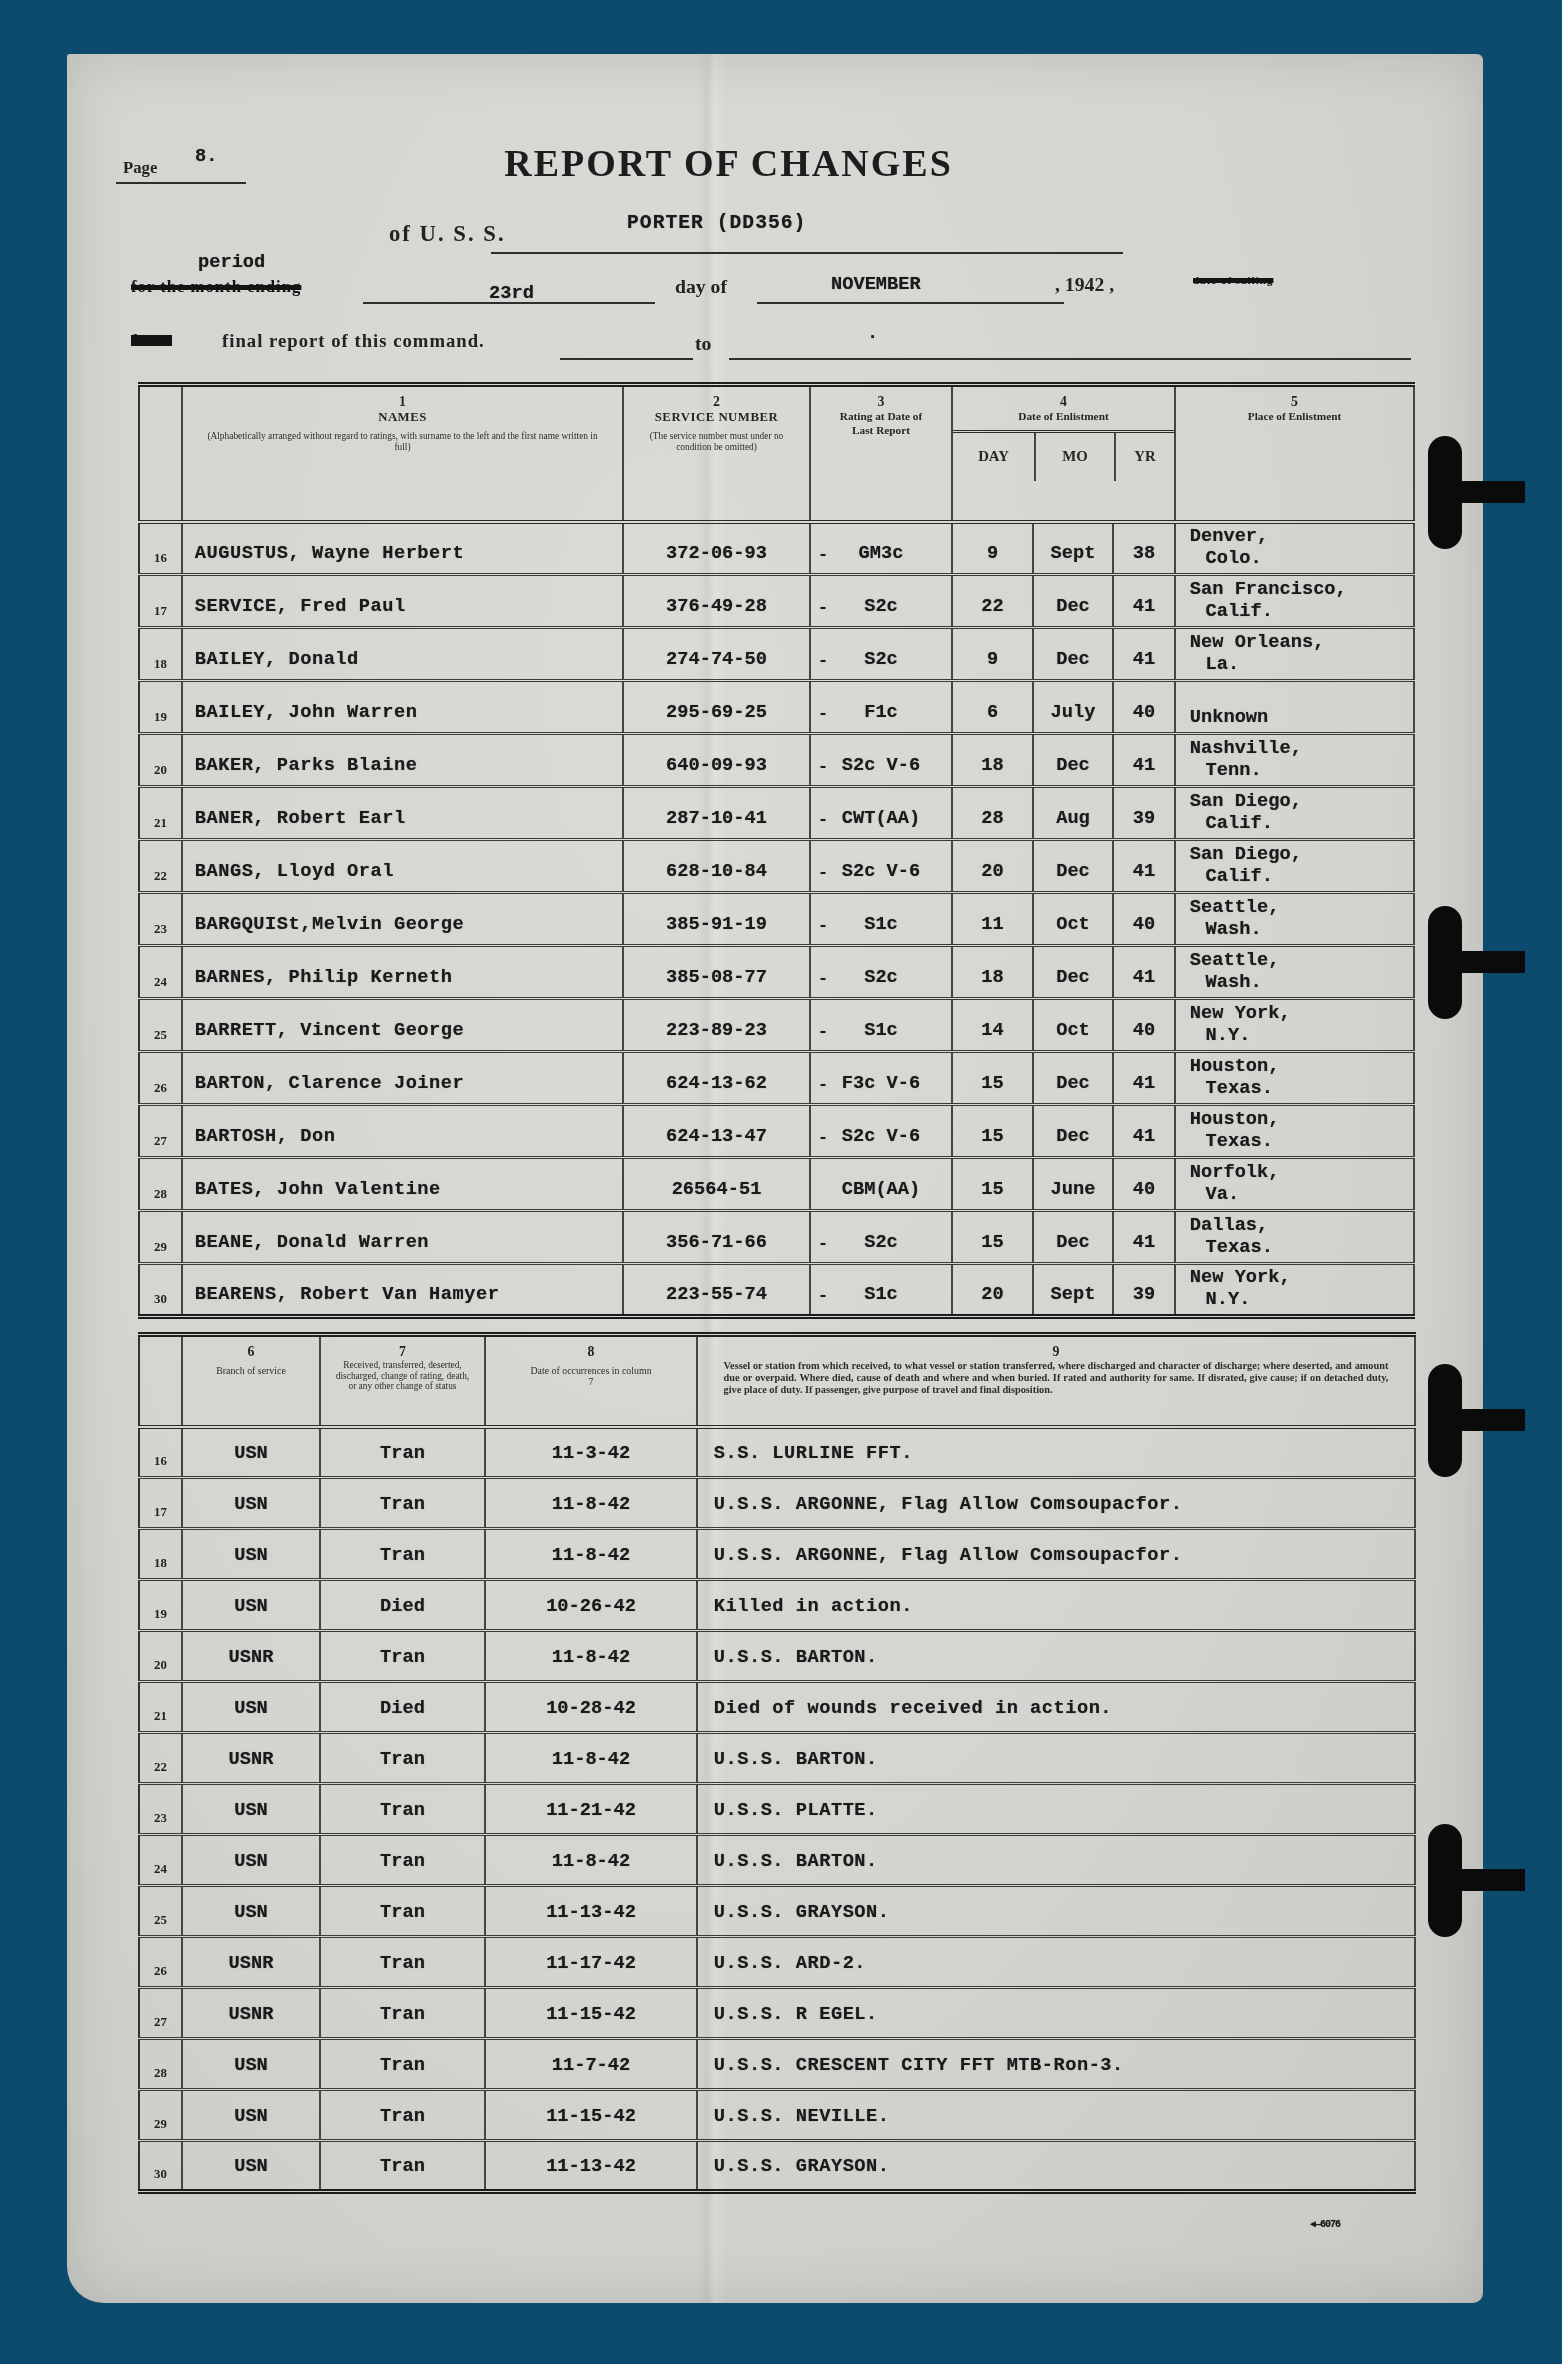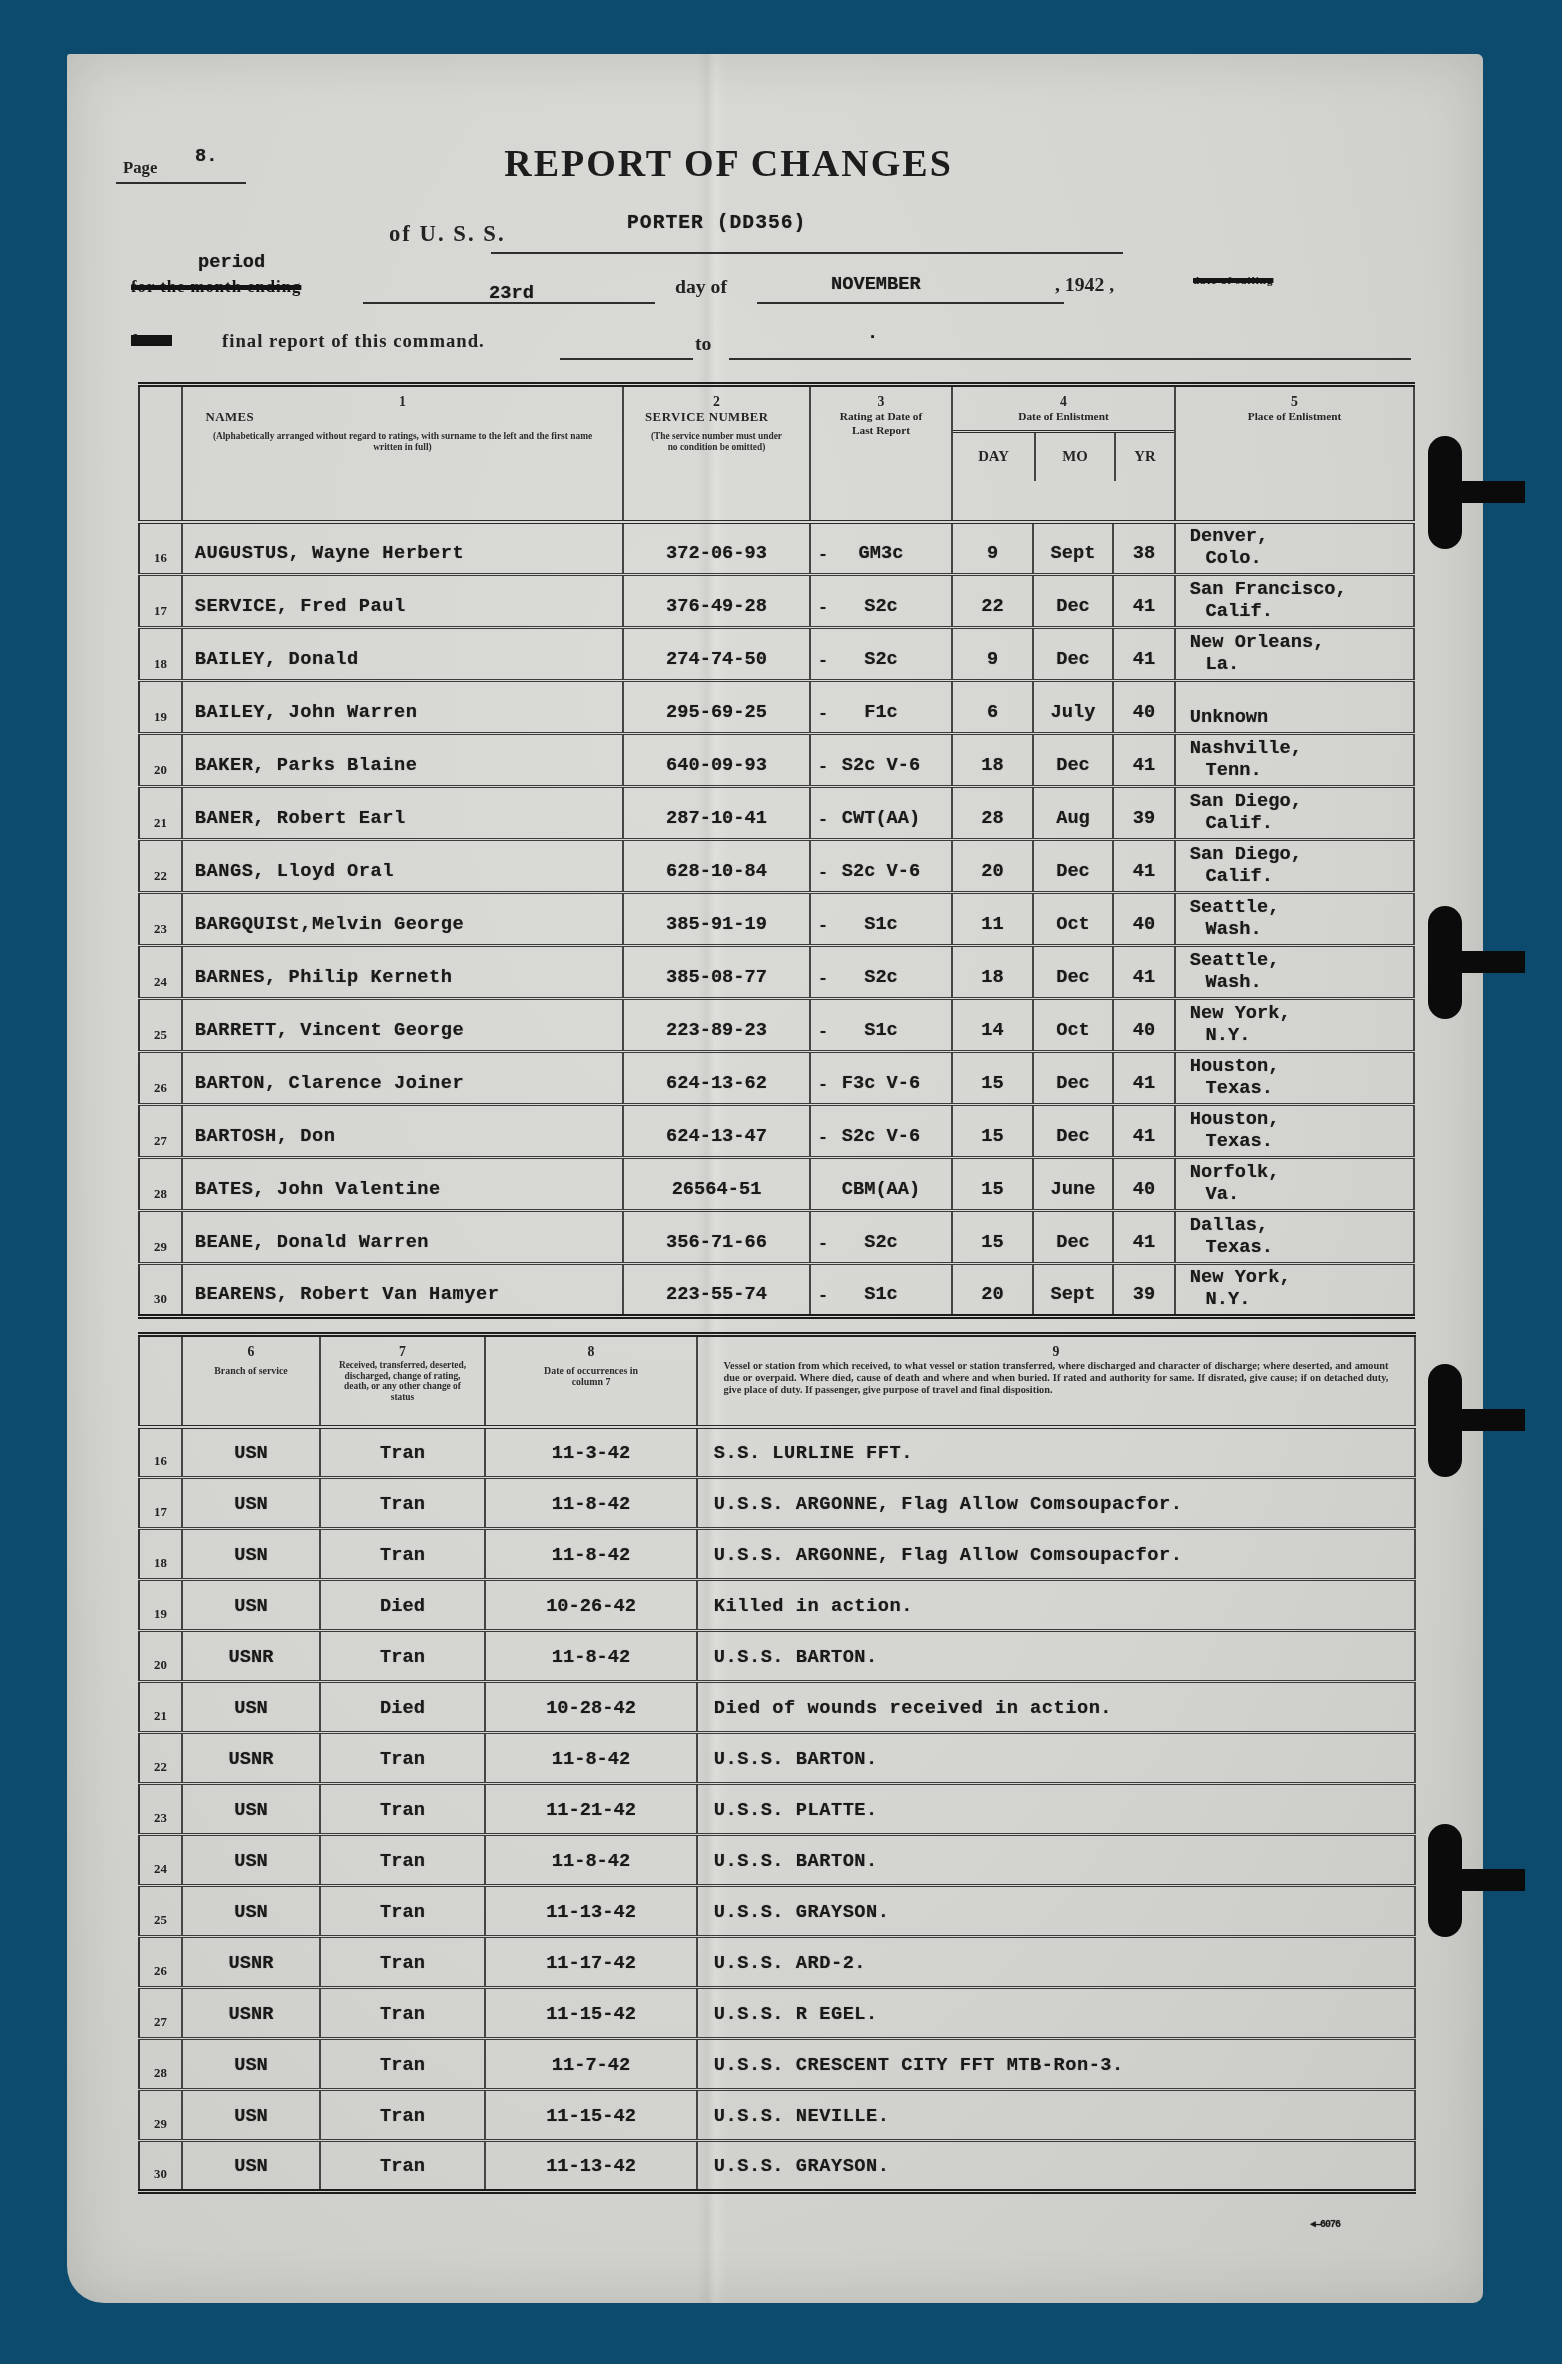--- a/index.html
+++ b/index.html
@@ -51,24 +51,24 @@
   thead th{border-bottom:4.9px double #2a2a2a;vertical-align:top}
   tbody td{border-bottom:3.9px double #3b3b3b;vertical-align:bottom}
   tbody tr:last-child td{border-bottom:5.9px double #1c1c1c}
   .t1 tbody tr{height:53px}
   .t2 tbody tr{height:51px}
   .t1 thead tr{height:137px}
   .t2 thead tr{height:92px}
   
   .hcol{display:flex;flex-direction:column;height:100%;align-items:center}
   .cnum{font-size:13.8px;font-weight:bold;margin-top:6.9px;font-family:"Liberation Serif",serif}
-  .mid{flex:1;display:flex;flex-direction:column;justify-content:center;align-items:flex-start;padding-bottom:5.9px}
+  .mid{flex:1;display:flex;flex-direction:column;justify-content:center;align-items:center;padding-bottom:5.9px}
   .ctitle{font-size:12.8px;font-weight:bold;letter-spacing:0.5px}
   .ctitle-sm{font-size:11.3px;font-weight:bold;line-height:13.8px;text-align:center}
-  .csub{font-size:9.4px;line-height:10.8px;text-align:center;margin-top:5.9px;font-weight:bold;color:#2d2d2d}
+  .csub{font-size:9.4px;line-height:10.8px;text-align:center;margin-top:5.9px;font-weight:normal;color:#2d2d2d}
   .enl-top{flex:1;display:flex;flex-direction:column;align-items:center;width:100%}
   .enl-title{margin-top:auto;margin-bottom:7.9px;font-size:11.3px;font-weight:bold}
   .enl-row{display:flex;width:100%;border-top:3.9px double #2a2a2a;height:51px}
   .enl-cell{display:flex;align-items:center;justify-content:center;
             font-family:Liberation Serif, serif;font-weight:bold;font-size:14.8px}
   .enl-cell+.enl-cell{border-left:2px solid #454545}
   .w-day{width:81px}.w-mo{width:80px}.w-yr{flex:1}
   .vessel-head{font-size:10.3px;line-height:12.3px;text-align:justify;padding:0 25.6px;font-weight:bold;color:#2d2d2d}
   
   .rnum{font-family:"Liberation Serif",serif;font-weight:bold;font-size:12.8px;text-align:center;padding-bottom:6.9px;color:#222}

